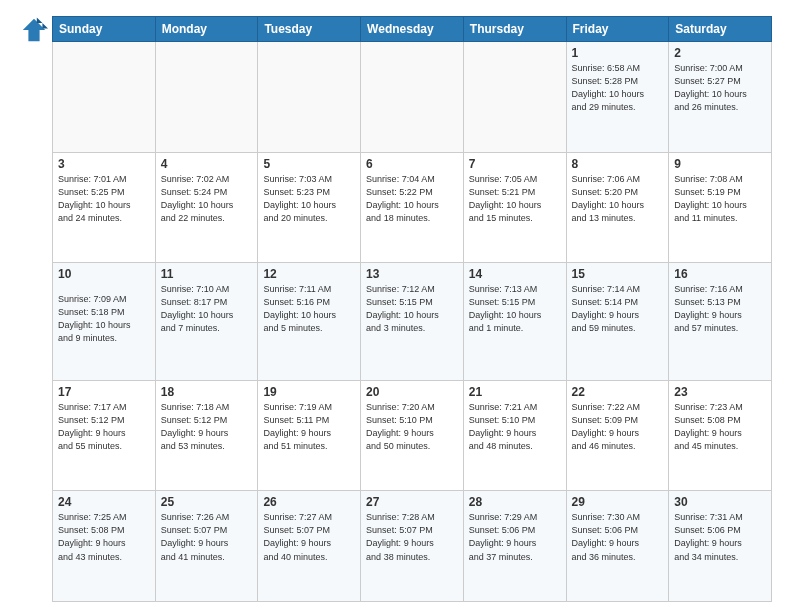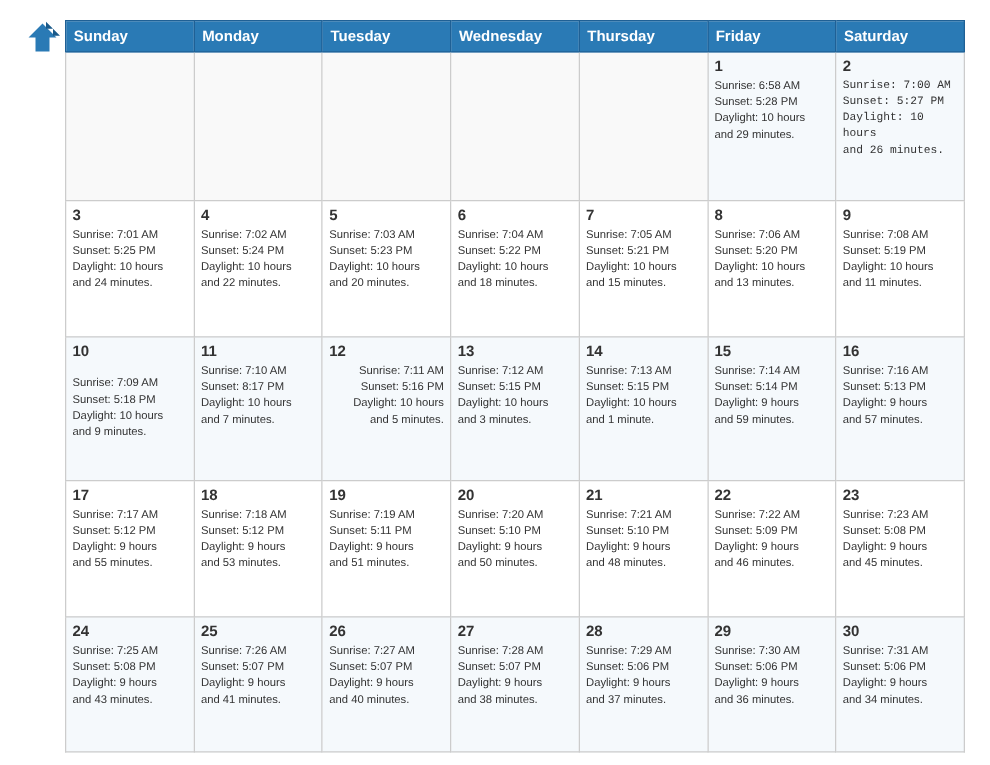--- a/index.html
+++ b/index.html
@@ -143,21 +143,21 @@
           <td class="empty-cell"></td>
           <td>
             <span class="day-number">1</span>
             <div class="day-info" style="white-space: pre-line;">Sunrise: 6:58 AM
 Sunset: 5:28 PM
 Daylight: 10 hours
 and 29 minutes.</div>
           </td>
           <td>
             <span class="day-number">2</span>
-            <div class="day-info" style="white-space: pre-line; font-family: Liberation Mono, monospace;">Sunrise: 7:00 AM
+            <div class="day-info" style="white-space: pre-line;">Sunrise: 7:00 AM
 Sunset: 5:27 PM
 Daylight: 10 hours
 and 26 minutes.</div>
           </td>
         </tr>
         <tr>
           <td>
             <span class="day-number">3</span>
             <div class="day-info" style="white-space: pre-line;">Sunrise: 7:01 AM
 Sunset: 5:25 PM
@@ -217,21 +217,21 @@
           </td>
           <td>
             <span class="day-number">11</span>
             <div class="day-info" style="white-space: pre-line;">Sunrise: 7:10 AM
 Sunset: 8:17 PM
 Daylight: 10 hours
 and 7 minutes.</div>
           </td>
           <td>
             <span class="day-number">12</span>
-            <div class="day-info" style="white-space: pre-line; text-align: right;">Sunrise: 7:11 AM
+            <div class="day-info" style="white-space: pre-line;">Sunrise: 7:11 AM
 Sunset: 5:16 PM
 Daylight: 10 hours
 and 5 minutes.</div>
           </td>
           <td>
             <span class="day-number">13</span>
             <div class="day-info" style="white-space: pre-line;">Sunrise: 7:12 AM
 Sunset: 5:15 PM
 Daylight: 10 hours
 and 3 minutes.</div>

